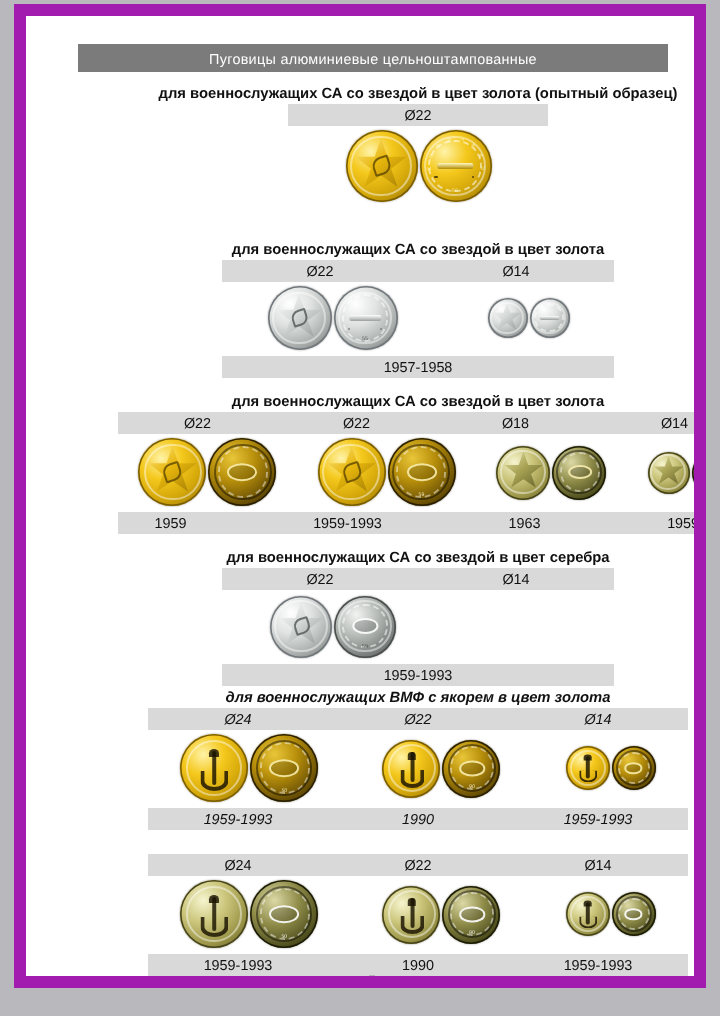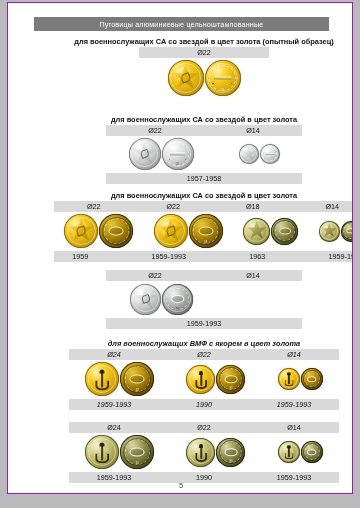--- a/index.html
+++ b/index.html
@@ -13,21 +13,21 @@
     position: relative;
     width: 360px; height: 508px;
     background: #b9b9bd;
   }
   
   #page {
     position: absolute;
     left: 7px; top: 2px;
     width: 346px; height: 492px;
     background: #ffffff;
-    border: 1px solid #a21caf;
+    border: 6px solid #a21caf;
     overflow: hidden;
   }
   
   .title-bar {
     position: absolute;
     left: 26px; top: 14px;
     width: 295px; height: 14px;
     background: #7b7b7b;
     color: #ffffff;
     font-size: 7.2px;
@@ -341,20 +341,21 @@
       </div>
       <div class="grayband" style="width:318px;gap:36px;">
         <div class="cell">1959</div>
         <div class="cell">1959-1993</div>
         <div class="cell">1963</div>
         <div class="cell">1959-1993</div>
       </div>
     </div>
 
     <div class="section" style="top:266px;">
+      <div class="sec-caption">для военнослужащих СА со звездой в цвет серебра</div>
       <div class="grayband" style="width:196px;">
         <div class="cell">Ø22</div>
         <div class="cell">Ø14</div>
       </div>
       <div class="specimens" style="width:196px;height:36px;justify-content:flex-start;padding-left:24px;">
         <div class="pairgroup">
           <div class="btn silver rim" style="width:31px;height:31px;">
             <div class="star silver-s"></div>
             <div class="hs" style="border-color:rgba(80,85,85,.8);"></div>
           </div>

